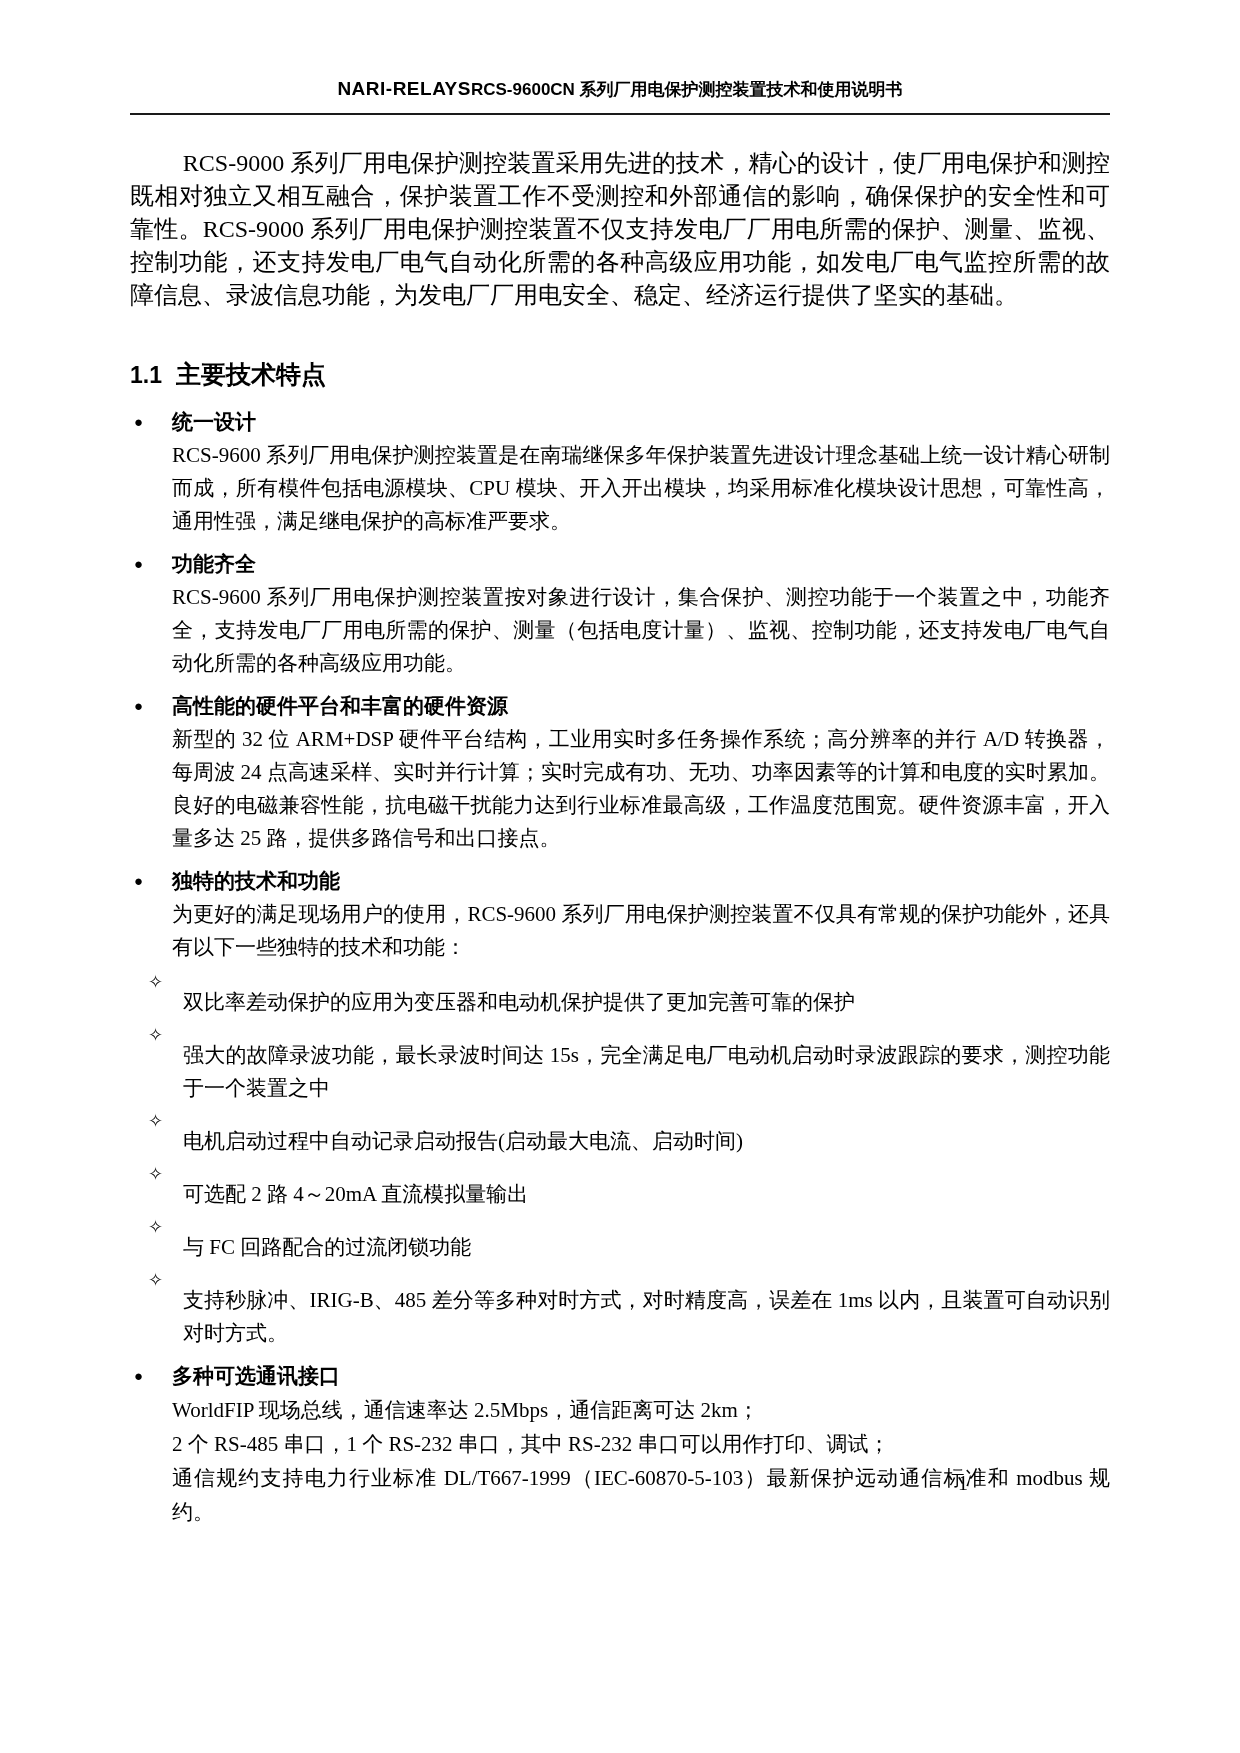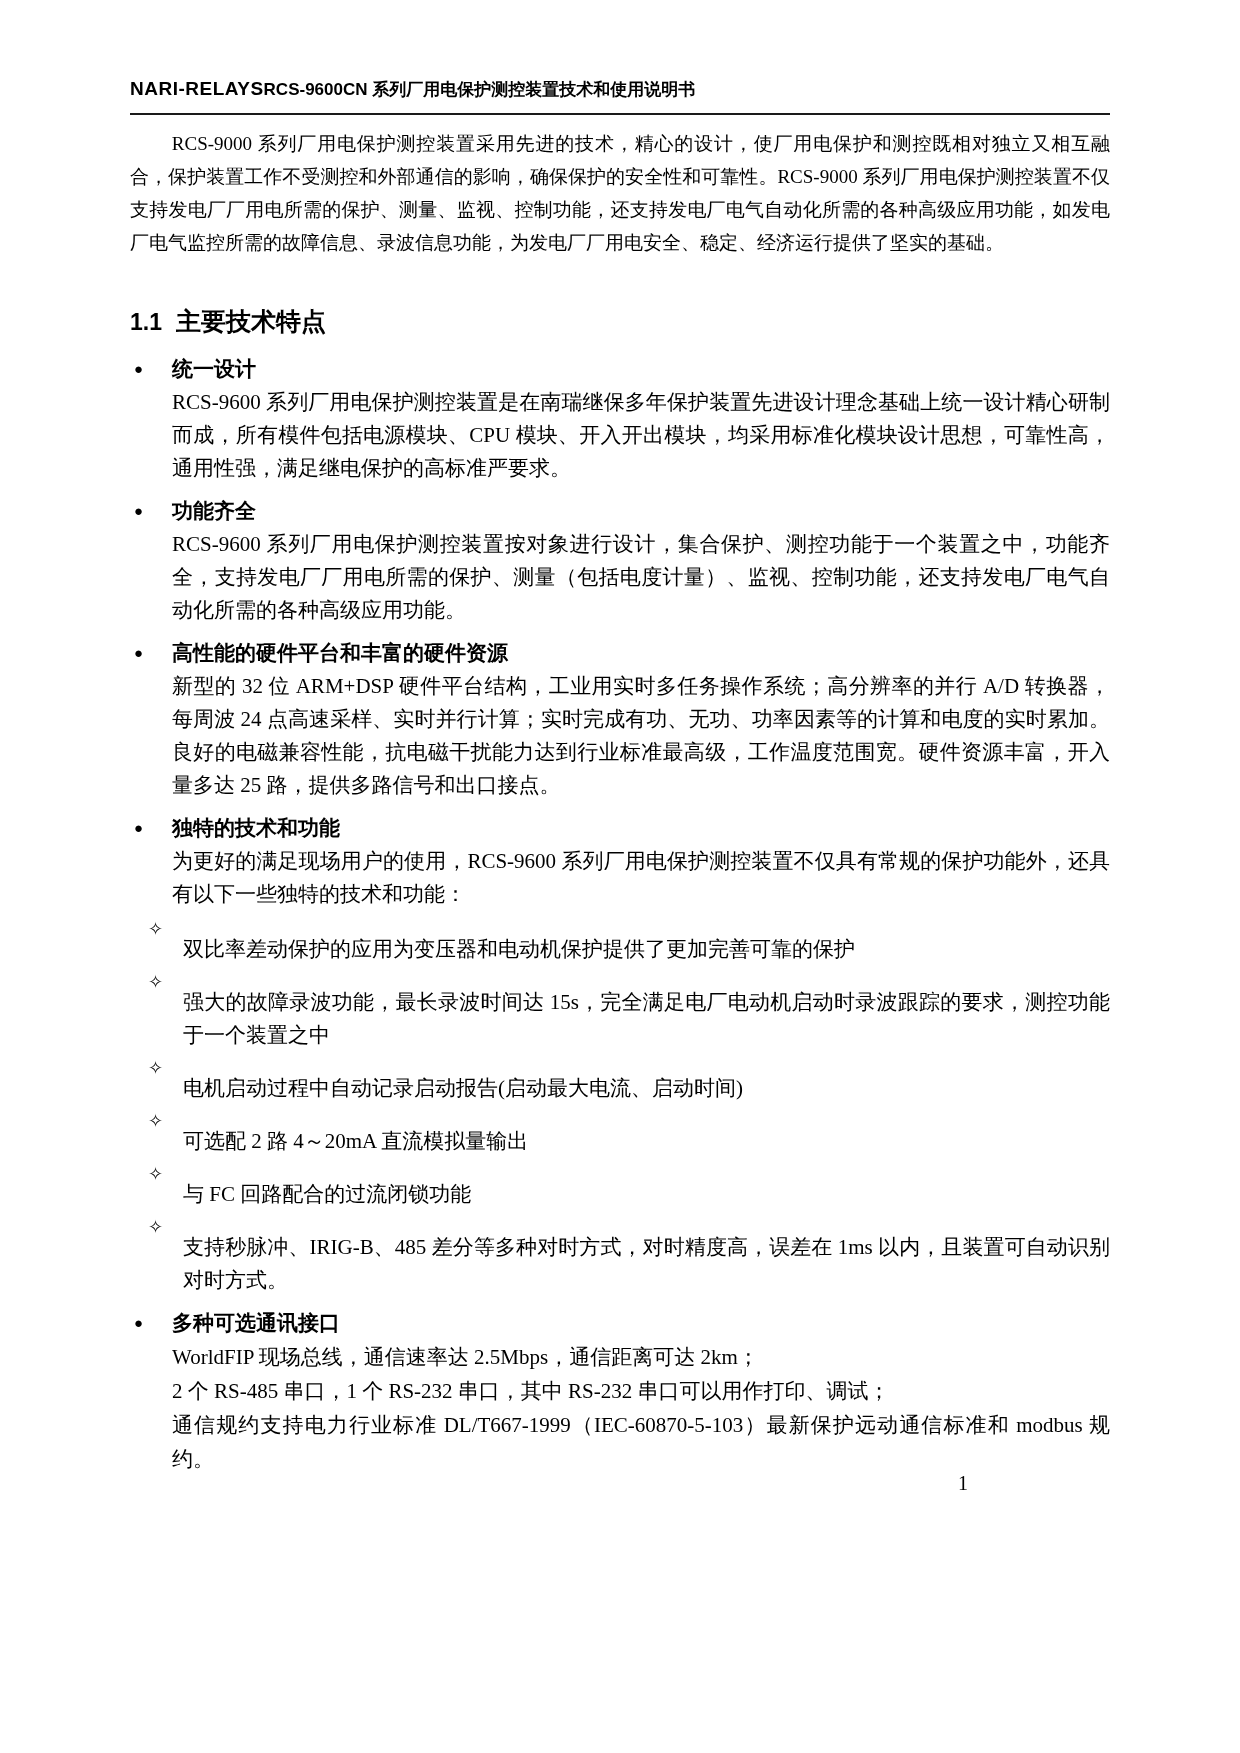--- a/index.html
+++ b/index.html
@@ -13,21 +13,21 @@
     overflow: hidden;
   }
   .page {
     position: absolute;
     inset: 0;
     padding: 78px 130px 0 130px;
     box-sizing: border-box;
   }
   .page-header {
     display: flex;
-    justify-content: flex-start;
+    justify-content: center;
     align-items: baseline;
     padding-bottom: 12px;
     border-bottom: 2px solid #1a1a1a;
   }
   .brand {
     font-family: "Liberation Sans", sans-serif;
     font-weight: 700;
     font-size: 19px;
     letter-spacing: 0.5px;
   }
@@ -37,22 +37,22 @@
     font-size: 17px;
   }
   .doc-title {
     margin: 36px 0 0 0;
     text-align: center;
     font-size: 38px;
     font-weight: 700;
     letter-spacing: 2px;
   }
   .intro {
-    margin: 12px 0 0 0;
-    font-size: 19px;
+    margin: 32px 0 0 0;
+    font-size: 24px;
     line-height: 33px;
     text-align: justify;
     text-indent: 2.2em;
   }
   .section-heading {
     margin: 46px 0 14px 0;
     display: flex;
     align-items: baseline;
     gap: 14px;
     font-size: 25px;

